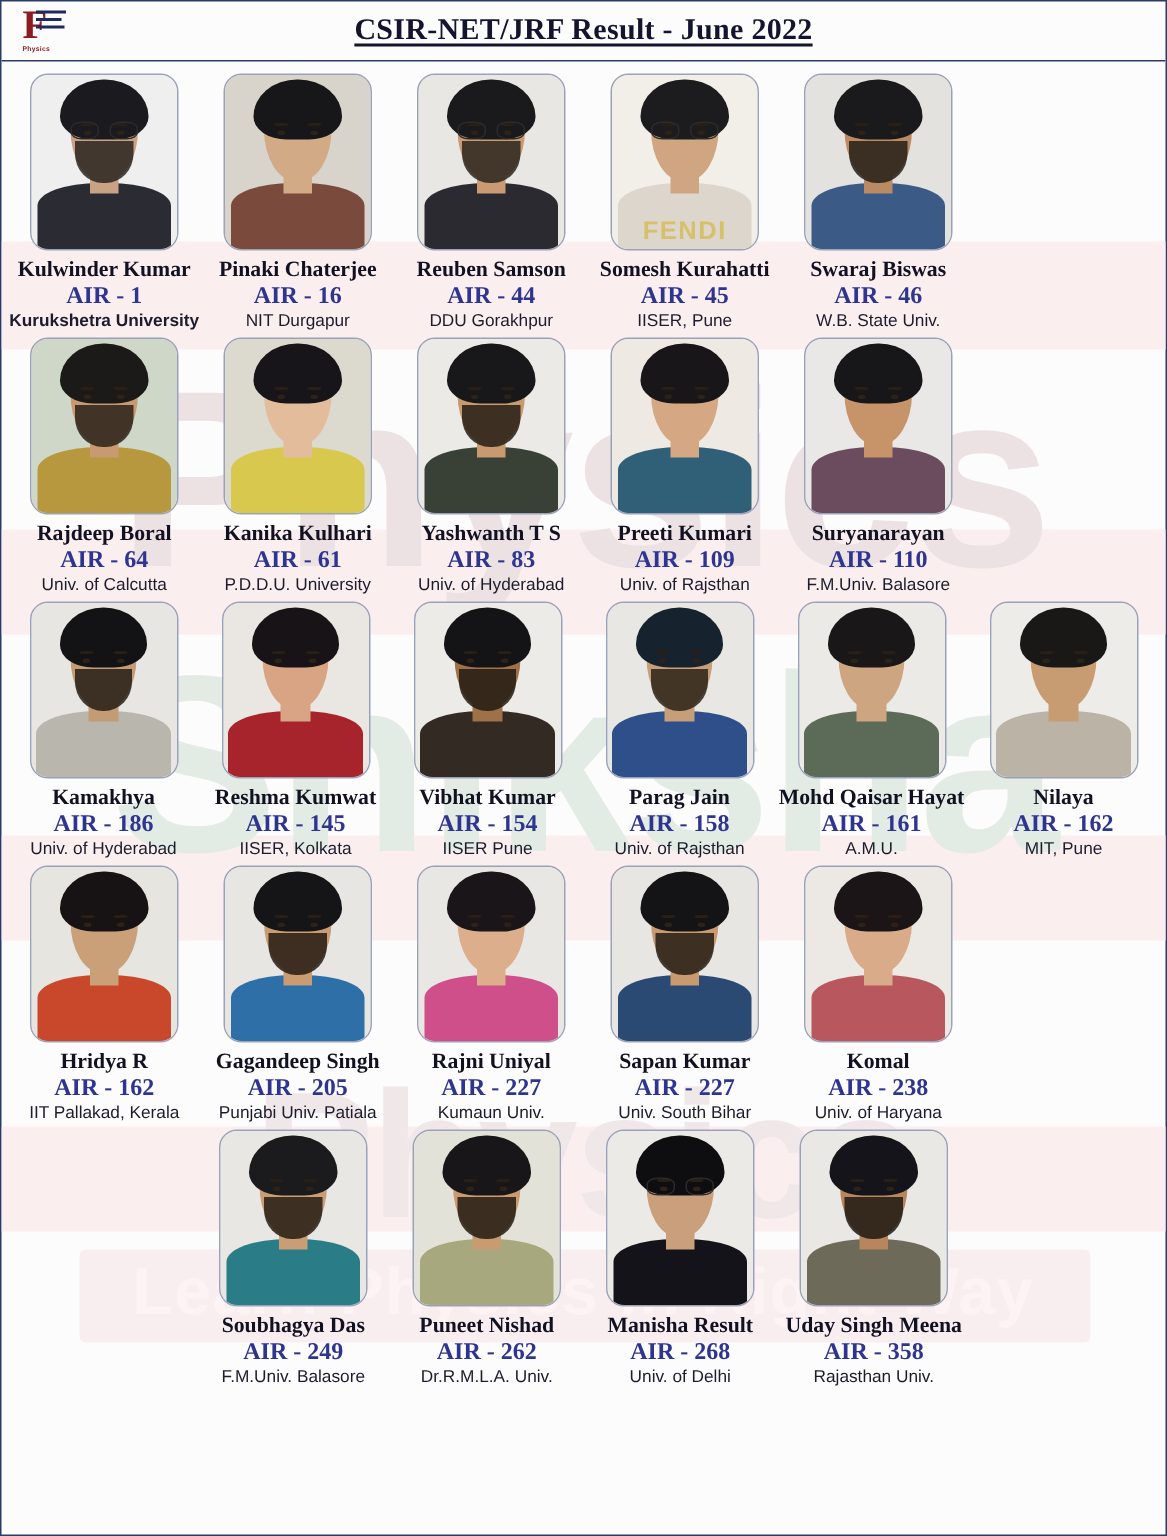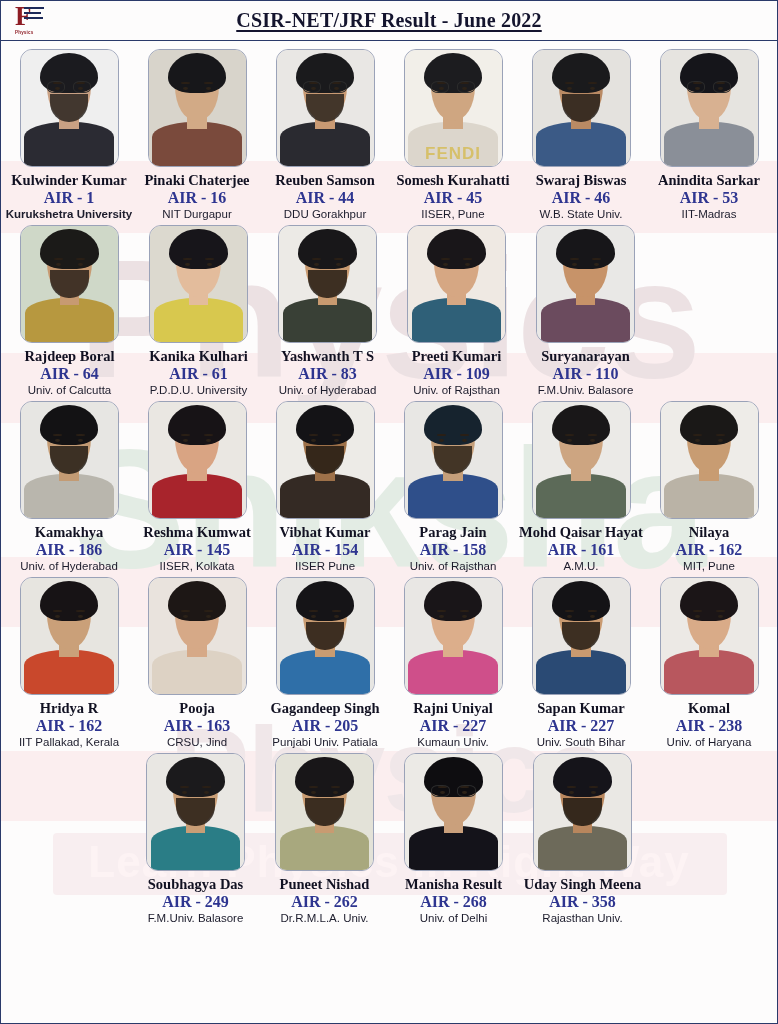--- a/index.html
+++ b/index.html
@@ -352,42 +352,20 @@
               <div class="brow l"></div>
               <div class="brow r"></div>
               <div class="eye l"></div>
               <div class="eye r"></div>
             </div>
           </div>
           <div class="name">Swaraj Biswas</div>
           <div class="air">AIR - 46</div>
           <div class="univ">W.B. State Univ.</div>
         </div>
-        <div class="card">
-          <div class="photo-frame">
-            <div class="photo">
-              <div class="bg" style="background:#e6e4e0"></div>
-              <div class="body" style="background:#8a8f98"></div>
-              <div class="neck" style="background:#d8b191"></div>
-              <div class="face" style="background:#d8b191"></div>
-              <div class="hair" style="background:#15151a"></div>
-              <div class="brow l"></div>
-              <div class="brow r"></div>
-              <div class="eye l"></div>
-              <div class="eye r"></div>
-              <div class="glass">
-                <i></i>
-                <i></i>
-              </div>
-            </div>
-          </div>
-          <div class="name">Anindita Sarkar</div>
-          <div class="air">AIR - 53</div>
-          <div class="univ">IIT-Madras</div>
-        </div>
       </div>
       <div class="row">
         <div class="card">
           <div class="photo-frame">
             <div class="photo">
               <div class="bg" style="background:#cfd8c8"></div>
               <div class="body" style="background:#b7983f"></div>
               <div class="neck" style="background:#c79a72"></div>
               <div class="face" style="background:#c79a72"></div>
               <div class="beard" style="background:#2a211a;opacity:.85"></div>
@@ -604,38 +582,20 @@
               <div class="eye r"></div>
             </div>
           </div>
           <div class="name">Hridya R</div>
           <div class="air">AIR - 162</div>
           <div class="univ">IIT Pallakad, Kerala</div>
         </div>
         <div class="card">
           <div class="photo-frame">
             <div class="photo">
-              <div class="bg" style="background:#e9e3dd"></div>
-              <div class="body" style="background:#ddd2c4"></div>
-              <div class="neck" style="background:#d6a987"></div>
-              <div class="face" style="background:#d6a987"></div>
-              <div class="hair" style="background:#1d1715"></div>
-              <div class="brow l"></div>
-              <div class="brow r"></div>
-              <div class="eye l"></div>
-              <div class="eye r"></div>
-            </div>
-          </div>
-          <div class="name">Pooja</div>
-          <div class="air">AIR - 163</div>
-          <div class="univ">CRSU, Jind</div>
-        </div>
-        <div class="card">
-          <div class="photo-frame">
-            <div class="photo">
               <div class="bg" style="background:#e7e6e3"></div>
               <div class="body" style="background:#2f6fa8"></div>
               <div class="neck" style="background:#c99c72"></div>
               <div class="face" style="background:#c99c72"></div>
               <div class="beard" style="background:#241b13;opacity:.85"></div>
               <div class="hair" style="background:#151417"></div>
               <div class="brow l"></div>
               <div class="brow r"></div>
               <div class="eye l"></div>
               <div class="eye r"></div>

